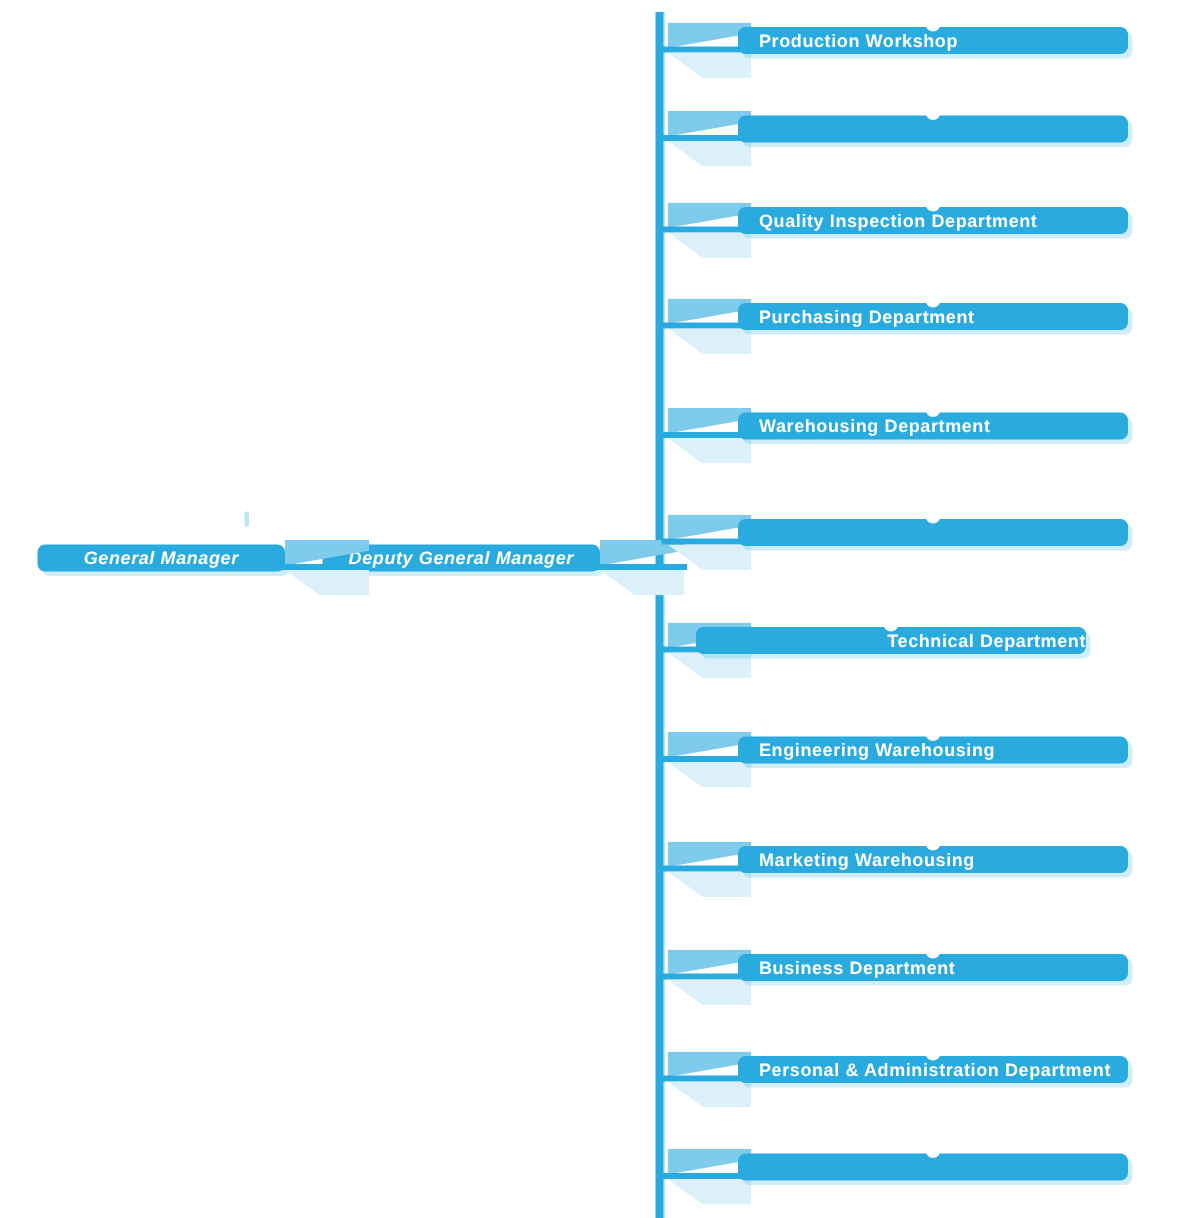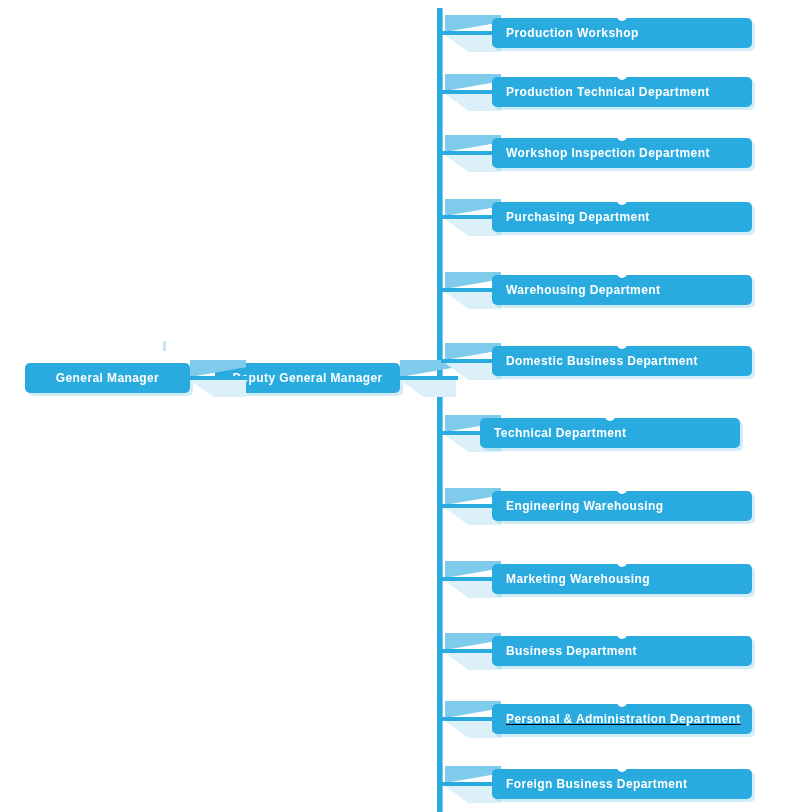--- a/index.html
+++ b/index.html
@@ -24,40 +24,41 @@
     top:8px;
     width:5px;
     height:804px;
     background:#29ABDF;
     box-shadow:1px 0 0 #7FCBEB;
   }
 
   
   .node{
     position:absolute;
-    height:30px;
+    height:18px;
     border-radius:5px;
     background:#29ABDF;
     box-sizing:border-box;
     display:flex;
     align-items:center;
     box-shadow:3px 3px 0 rgba(41,171,223,0.22);
   }
   .node-label{
     color:#ffffff;
     font-size:12px;
     font-weight:bold;
     letter-spacing:.4px;
     white-space:nowrap;
     padding-left:14px;
   }
   .node-label.center{
     width:100%;
     text-align:center;
     padding-left:0;
+    font-style:italic;
   }
 
   
   .node .top-notch{
     position:absolute;
     top:-3px;
     left:50%;
     margin-left:-5px;
     width:10px;height:6px;
     background:#ffffff;
@@ -138,30 +139,29 @@
         <div class="top-notch"></div>
         <span class="node-label">Production Workshop</span>
       </div>
       <div class="connector" style="left: 441px; top: 73px;">
         <div class="tri-up"></div>
         <div class="bar"></div>
         <div class="tri-down"></div>
       </div>
       <div class="node" style="left: 492px; top: 77px; width: 260px;">
         <div class="top-notch"></div>
-        <span class="node-label">Production Technical Department</span>
       </div>
       <div class="connector" style="left: 441px; top: 134px;">
         <div class="tri-up"></div>
         <div class="bar"></div>
         <div class="tri-down"></div>
       </div>
       <div class="node" style="left: 492px; top: 138px; width: 260px;">
         <div class="top-notch"></div>
-        <span class="node-label">Workshop Inspection Department</span>
+        <span class="node-label">Quality Inspection Department</span>
       </div>
       <div class="connector" style="left: 441px; top: 198px;">
         <div class="tri-up"></div>
         <div class="bar"></div>
         <div class="tri-down"></div>
       </div>
       <div class="node" style="left: 492px; top: 202px; width: 260px; text-align: right;">
         <div class="top-notch"></div>
         <span class="node-label">Purchasing Department</span>
       </div>
@@ -174,28 +174,27 @@
         <div class="top-notch"></div>
         <span class="node-label">Warehousing Department</span>
       </div>
       <div class="connector" style="left: 441px; top: 342px;">
         <div class="tri-up"></div>
         <div class="bar"></div>
         <div class="tri-down"></div>
       </div>
       <div class="node" style="left: 492px; top: 346px; width: 260px;">
         <div class="top-notch"></div>
-        <span class="node-label">Domestic Business Department</span>
       </div>
       <div class="connector" style="left: 441px; top: 414px;">
         <div class="tri-up"></div>
         <div class="bar"></div>
         <div class="tri-down"></div>
       </div>
-      <div class="node" style="left: 480px; top: 418px; width: 260px;">
+      <div class="node" style="left: 464px; top: 418px; width: 260px; justify-content: flex-end;">
         <div class="top-notch"></div>
         <span class="node-label">Technical Department</span>
       </div>
       <div class="connector" style="left: 441px; top: 487px;">
         <div class="tri-up"></div>
         <div class="bar"></div>
         <div class="tri-down"></div>
       </div>
       <div class="node" style="left: 492px; top: 491px; width: 260px;">
         <div class="top-notch"></div>
@@ -217,28 +216,27 @@
       </div>
       <div class="node" style="left: 492px; top: 636px; width: 260px;">
         <div class="top-notch"></div>
         <span class="node-label">Business Department</span>
       </div>
       <div class="connector" style="left: 441px; top: 700px;">
         <div class="tri-up"></div>
         <div class="bar"></div>
         <div class="tri-down"></div>
       </div>
-      <div class="node" style="left: 492px; top: 704px; width: 260px; text-decoration: underline;">
+      <div class="node" style="left: 492px; top: 704px; width: 260px;">
         <div class="top-notch"></div>
         <span class="node-label">Personal &amp; Administration Department</span>
       </div>
       <div class="connector" style="left: 441px; top: 765px;">
         <div class="tri-up"></div>
         <div class="bar"></div>
         <div class="tri-down"></div>
       </div>
       <div class="node" style="left: 492px; top: 769px; width: 260px;">
         <div class="top-notch"></div>
-        <span class="node-label">Foreign Business Department</span>
       </div>
     </div>
 
 </div>
 
 </body></html>

